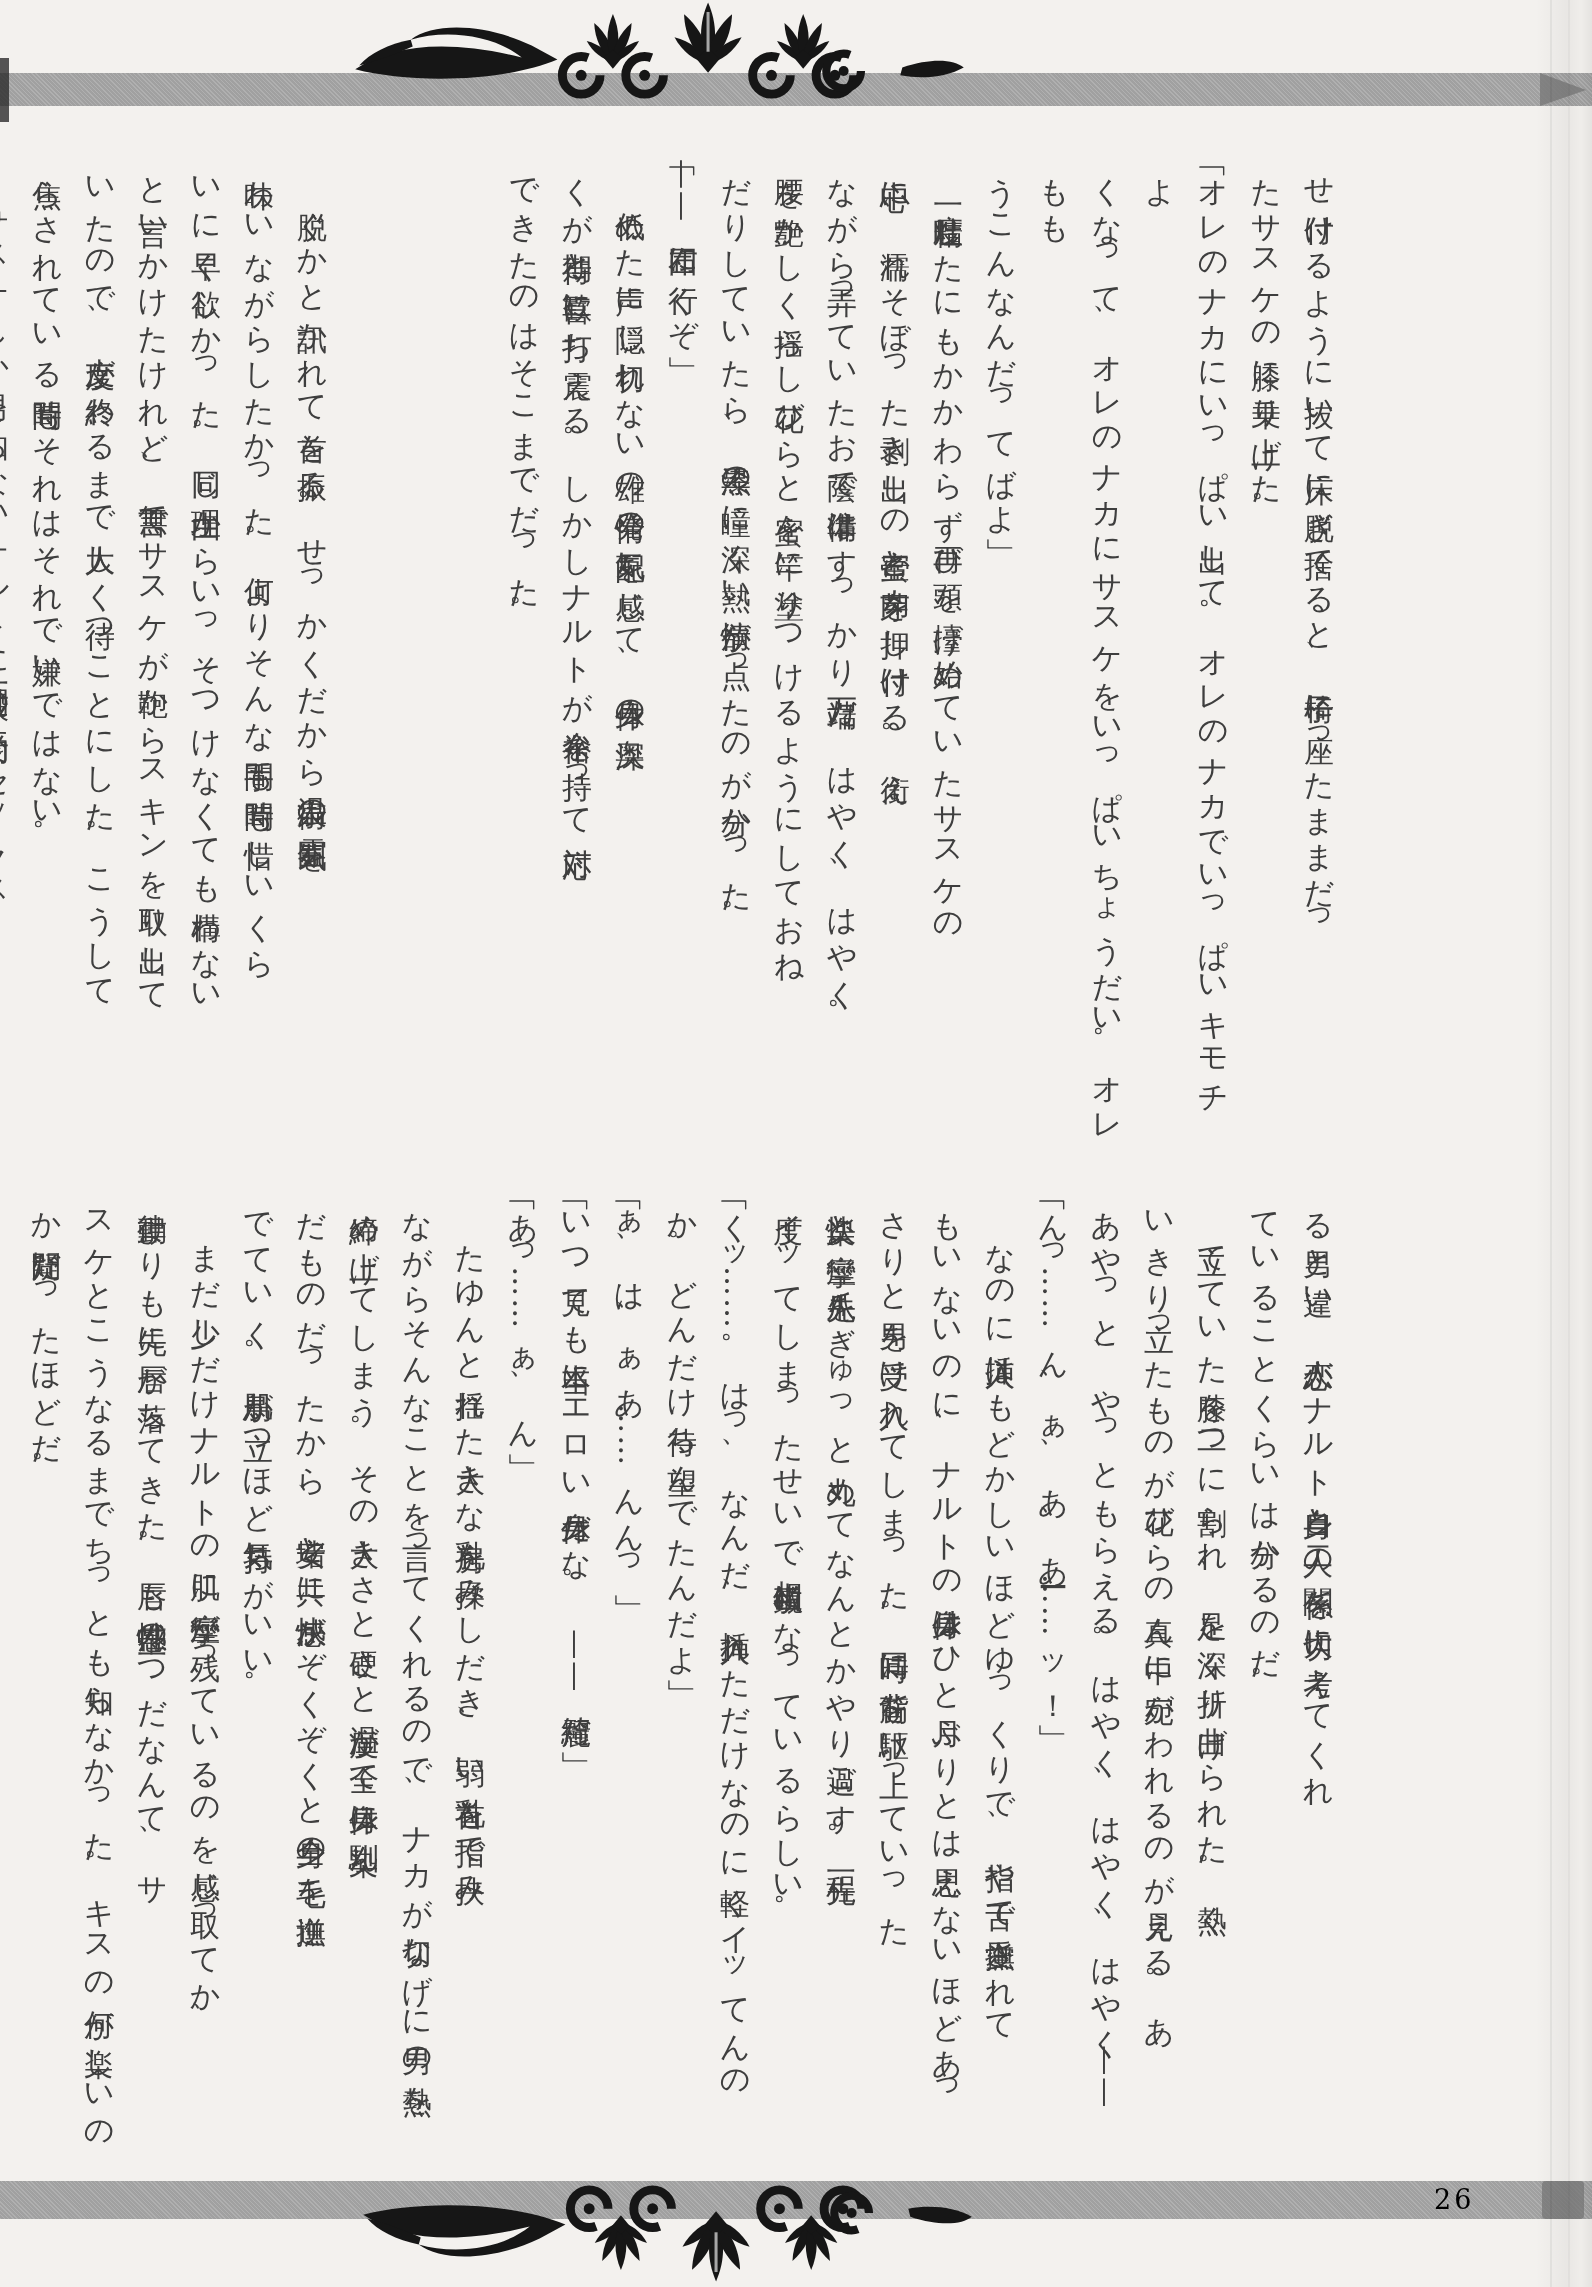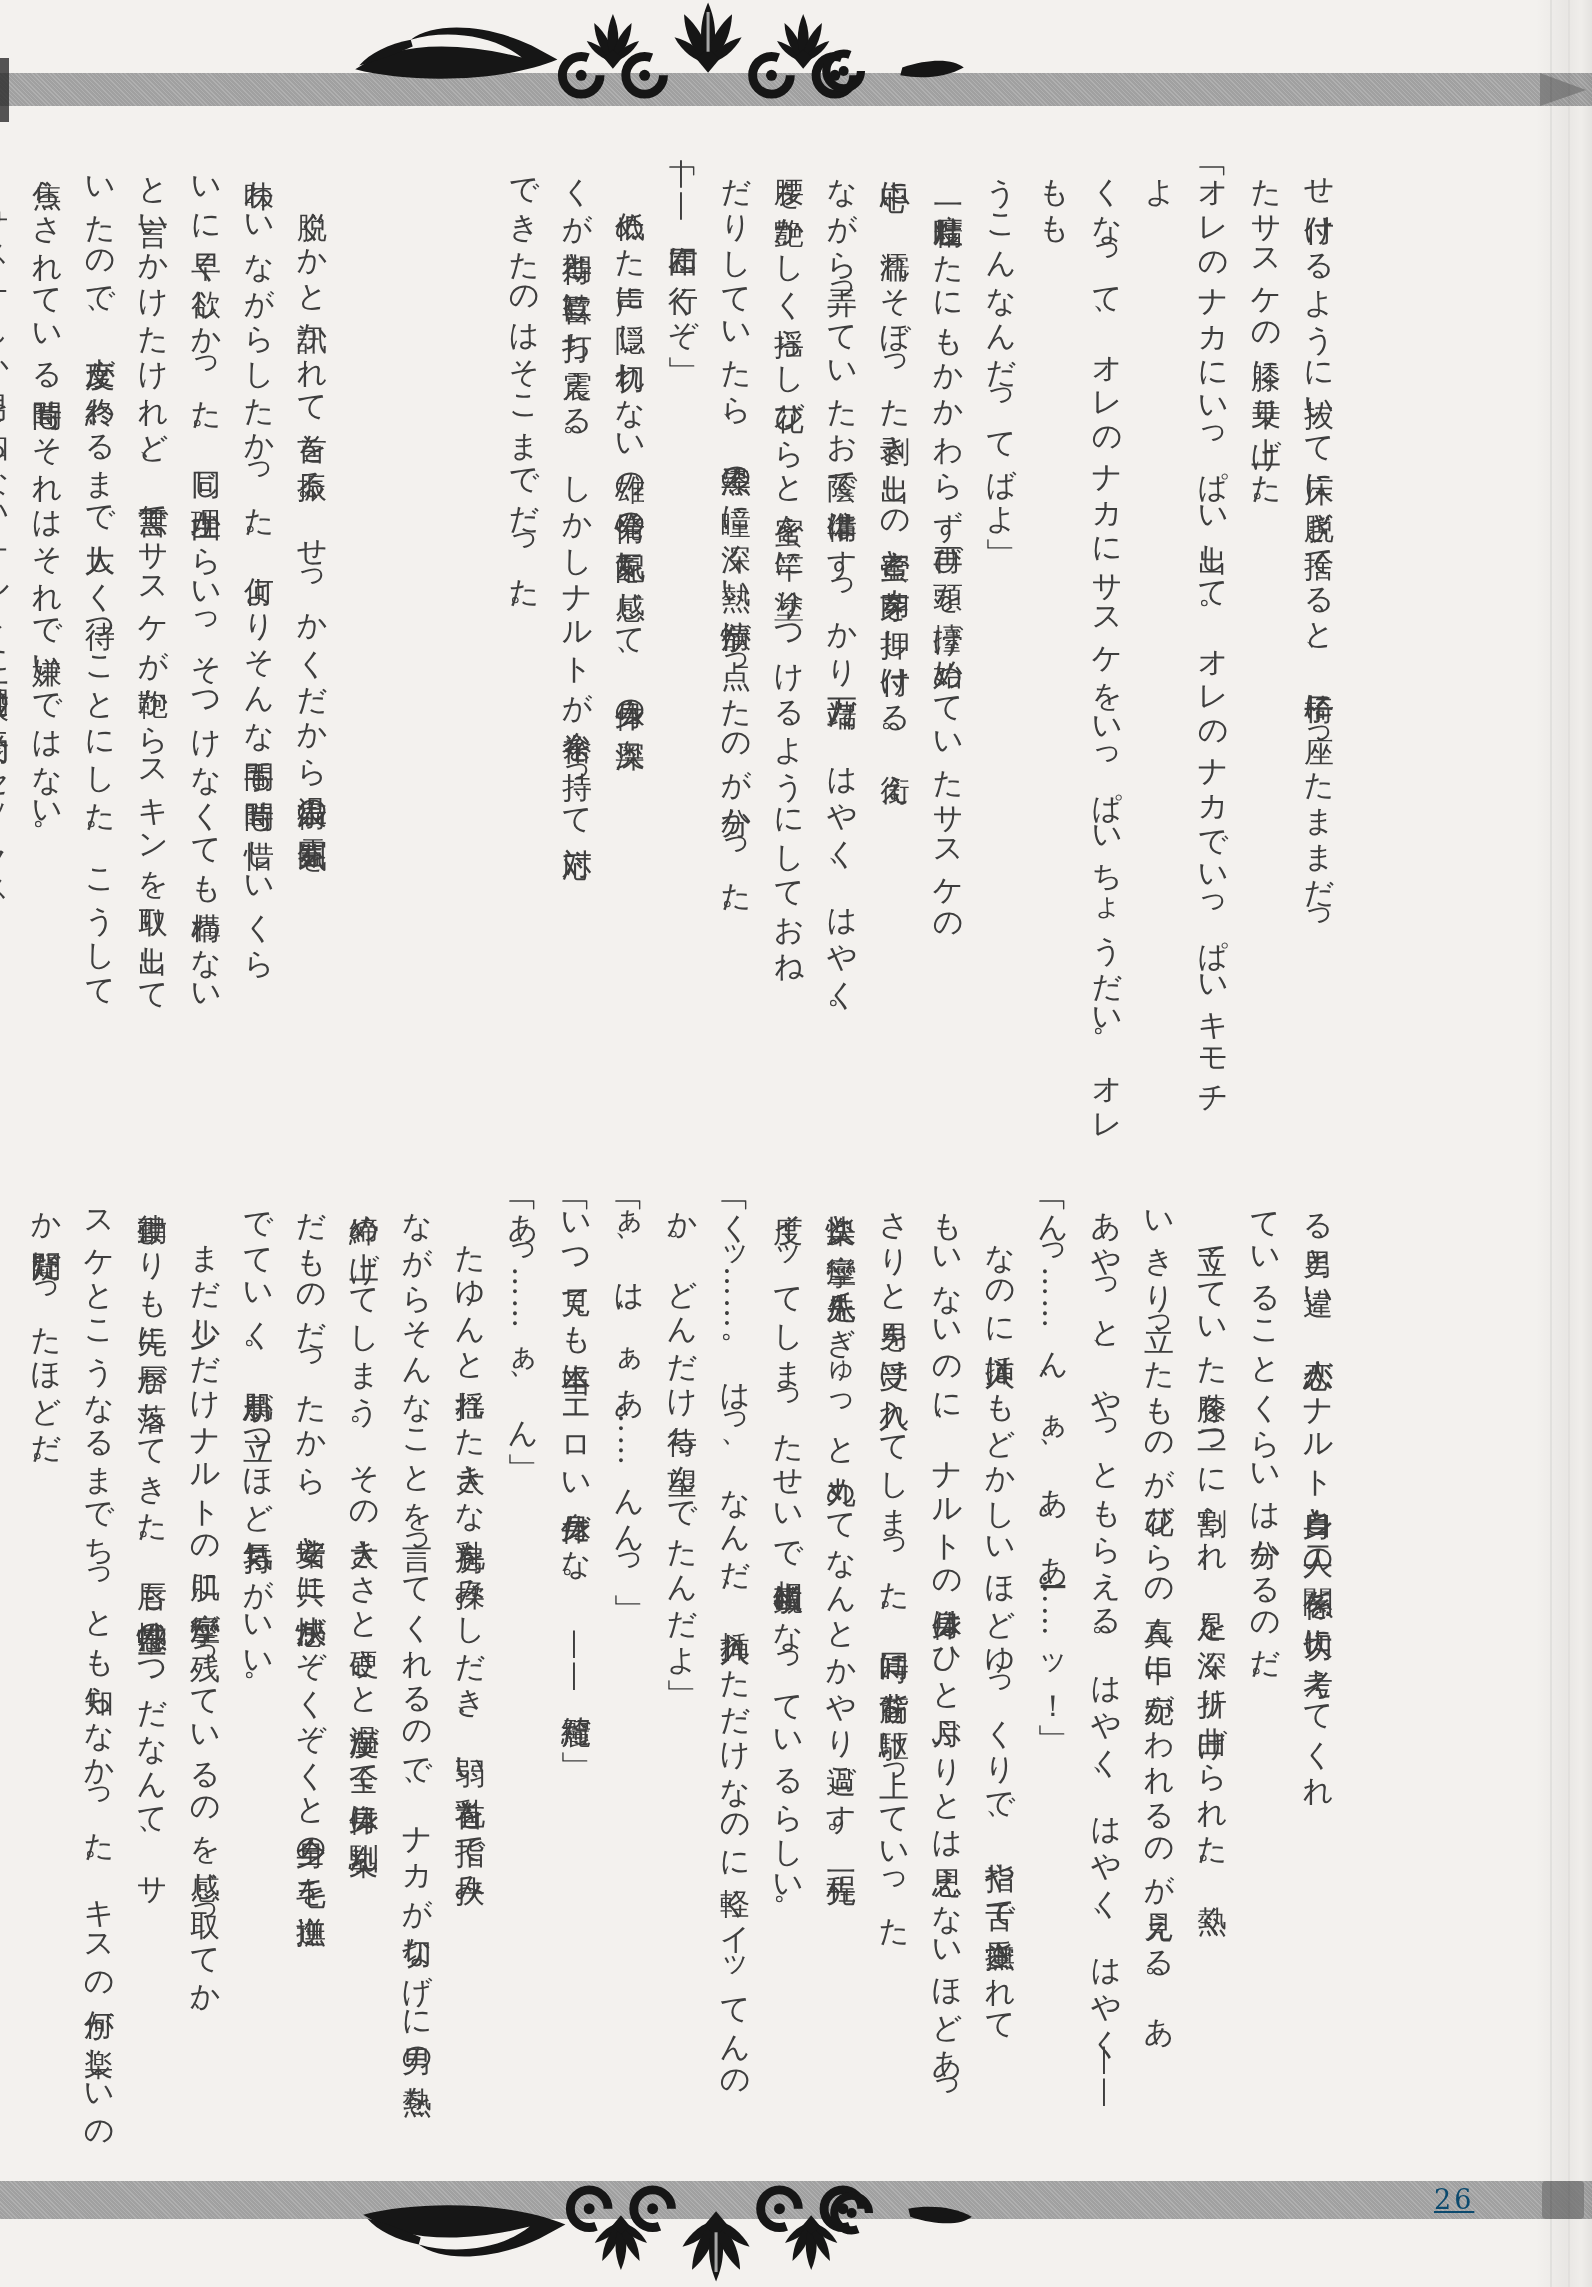--- a/index.html
+++ b/index.html
@@ -53,21 +53,21 @@
     letter-spacing:2px;
     line-height:53px;
     color:#3e3e3e;
     text-align:left;
   }
   .vtext.b1{top:157px;right:246px;height:973px;width:1323px;}
   .vtext.b2{top:1191px;right:247px;height:973px;width:1323px;}
   
   .page-num{
     position:absolute;left:1434px;top:2184px;
-    font-size:27px;color:#0c4a6e;letter-spacing:3px;text-decoration:underline;
+    font-size:27px;color:#000000;letter-spacing:3px;
   }
 </style>
 </head>
 <body>
 
 <div class="page">
 
   <div class="band top"></div>
   <div class="band-arrow-top"></div>
   <div class="left-edge-nub"></div>

